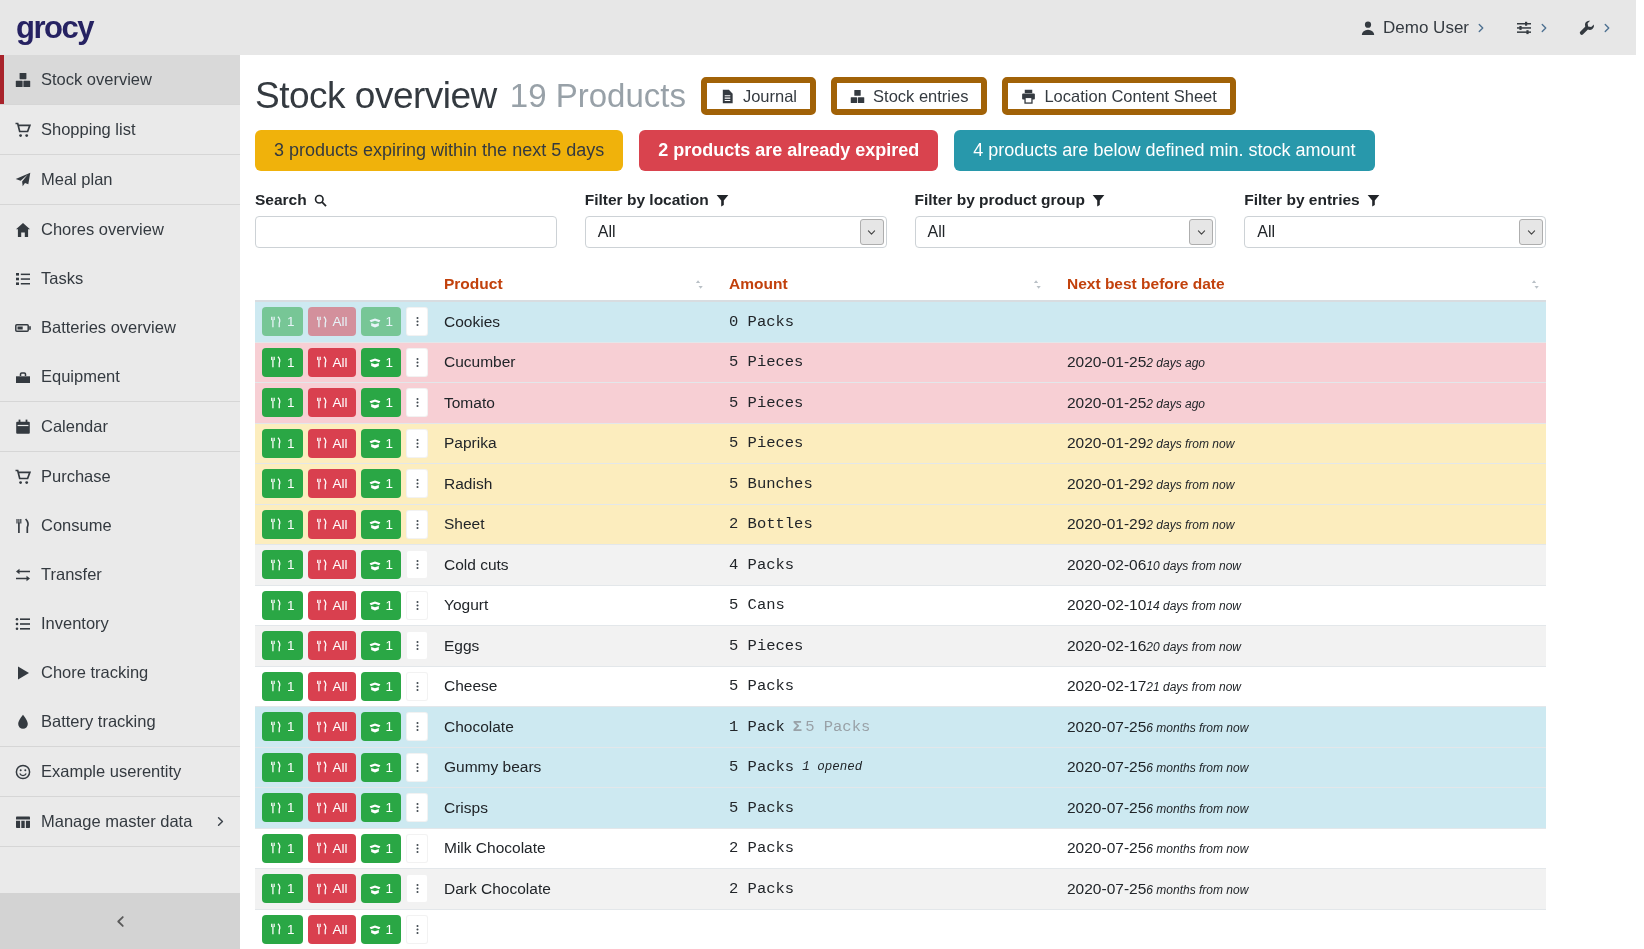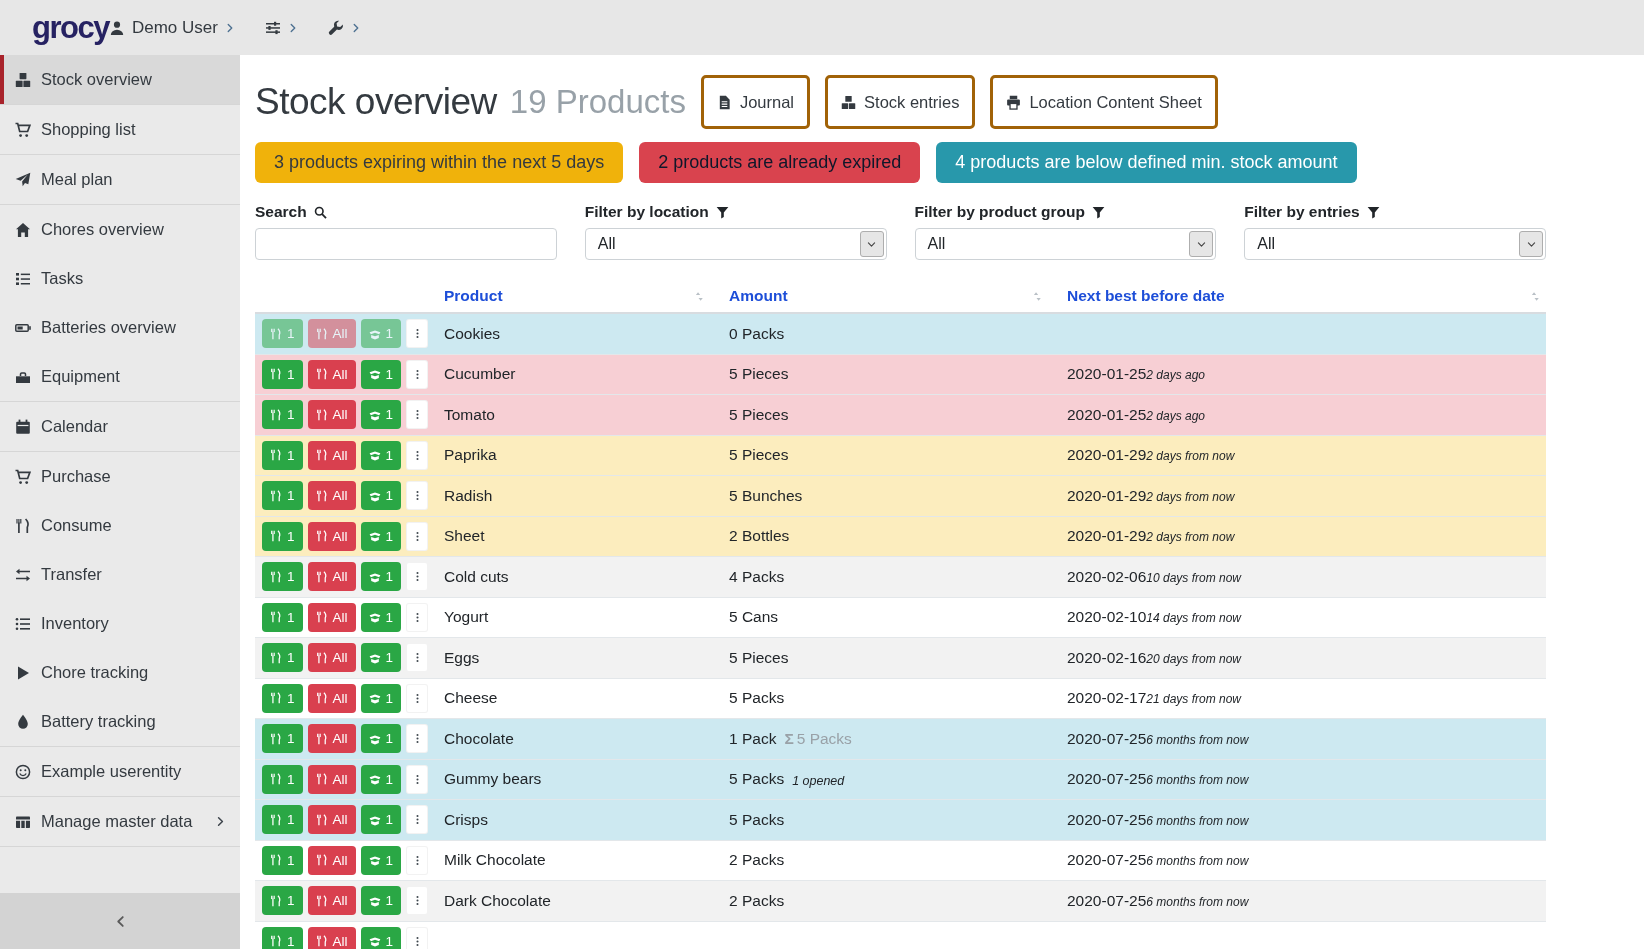--- a/index.html
+++ b/index.html
@@ -2,22 +2,22 @@
 <html><head>
 <meta charset="utf-8">
 <style>
   * { margin:0; padding:0; box-sizing:border-box; }
   html,body { width:1644px; height:949px; overflow:hidden; }
   body { font-family:"Liberation Sans", sans-serif; background:#fff; color:#212529; }
   [data-icon]{ display:inline-flex; align-items:center; justify-content:center; }
   .ic{ width:14px; height:14px; flex:none; }
 
   
-  .navbar{ position:absolute; top:0; left:0; right:0; height:55px; background:#e7e7e7;
-           display:flex; align-items:center; padding:0 24px 0 32px; z-index:5; }
+  .navbar{ position:absolute; top:0; left:0; right:8px; height:55px; background:#e7e7e7;
+           display:flex; align-items:center; justify-content:space-between; padding:0 24px 0 16px; z-index:5; }
   .logo{ font-size:31px; font-weight:bold; color:#262262; letter-spacing:-1.5px; cursor:pointer; }
   .nav-right{ display:flex; align-items:center; gap:30px; }
   .nav-item{ display:flex; align-items:center; gap:7px; font-size:17px; color:#343a40; cursor:pointer; }
   .nav-item .ic{ width:16px; height:16px; }
   .nav-chev .ic{ width:10px; height:10px; color:#4e7191; }
 
   
   .sidebar{ position:absolute; top:55px; left:0; width:240px; bottom:0; background:#eaeaea;
             display:flex; flex-direction:column; overflow:hidden; z-index:4; }
   .side-group{ border-bottom:1px solid #d6d6d6; }
@@ -32,69 +32,69 @@
   .side-collapse .ic{ width:13px; height:13px; }
 
   
   .main{ position:absolute; top:55px; left:240px; right:0; bottom:0; background:#fff;
          padding:20px 98px 0 15px; overflow:hidden; }
   .page-head{ display:flex; align-items:center; }
   .page-title{ font-size:37px; color:#343a40; letter-spacing:-0.5px; }
   .page-sub{ font-size:33px; color:#98a1a8; margin-left:13px; }
   .head-buttons{ margin-left:15px; display:flex; gap:15px; }
   .btn-outline{ display:inline-flex; align-items:center; gap:8px; background:#fff; cursor:pointer;
-                border:3px solid #a16207; border-radius:5px; padding:0 13px; height:54px;
+                border:6px solid #a16207; border-radius:5px; padding:0 13px; height:38px;
                 font-size:16.5px; color:#343a40; font-family:inherit; }
   .btn-outline .ic{ width:15px; height:15px; }
 
   .alerts{ display:flex; gap:16px; margin-top:13px; }
   .alert{ height:41px; display:flex; align-items:center; padding:12px 19px; border-radius:6px;
           font-size:18px; cursor:pointer; white-space:nowrap; }
   .alert-yellow{ background:#f0b20b; color:#343a40; }
-  .alert-red{ background:#d9434e; color:#0f172a; }
+  .alert-red{ background:#d9434e; color:#ffffff;font-weight:bold; }
   .alert-teal{ background:#2898ab; color:#fff; }
 
   .filters{ display:flex; gap:28px; margin-top:20px; }
   .filter{ flex:1; min-width:0; }
   .filter-label{ display:flex; align-items:center; gap:7px; font-size:15.5px; color:#212529; margin-bottom:7px; font-weight:bold; }
   .filter-label .ic{ width:13px; height:13px; }
   .input{ width:100%; height:32px; border:1px solid #cdd2d6; border-radius:4px; font:inherit;
           font-size:16px; padding:0 10px; outline:none; }
   .select{ position:relative; height:32px; border:1px solid #cdd2d6; border-radius:4px; background:#fff;
            font-size:16px; color:#212529; display:flex; align-items:center; padding:0 34px 0 12px; cursor:pointer; }
   .sel-dd{ position:absolute; top:2px; right:2px; bottom:2px; width:24px; background:#e6e6e6;
            border:1px solid #aeaeae; border-radius:3px; display:flex; align-items:center;
            justify-content:center; color:#444; }
   .sel-dd .ic{ width:9px; height:9px; }
 
   
   .table{ margin-top:20px; }
   .thead{ display:flex; align-items:center; height:34px; border-bottom:2px solid #d8dce0;
-          font-weight:bold; font-size:15.5px; color:#1d4ed8; }
+          font-weight:bold; font-size:15.5px; color:#c2410c; }
   .th{ display:flex; align-items:center; justify-content:space-between; cursor:pointer; }
   .c0{ width:180px; }
   .c1{ width:285px; padding:0 14px 0 9px; }
   .c2{ width:338px; padding:0 14px 0 9px; }
   .c3{ flex:1; padding:0 4px 0 9px; }
   .sort .ic{ width:13px; height:13px; color:#b9c0c6; }
   .row{ display:flex; align-items:center; height:40.5px; border-bottom:1px solid #e3e7ea;
         font-size:15.5px; color:#212529; }
   .st-blue{ background:#cde9f1; } .st-red{ background:#f7cfd4; }
   .st-yellow{ background:#fcedbe; } .st-stripe{ background:#f2f2f2; }
   .cell-actions{ width:180px; display:flex; gap:5px; padding-left:7px; align-items:center; }
   .btn-act{ display:inline-flex; align-items:center; gap:5px; height:29px; border:none; cursor:pointer;
             border-radius:4px; color:#fff; font-size:13.5px; padding:0 8px; font-family:inherit; }
   .btn-act .ic{ width:12px; height:12px; }
   .btn-green{ background:#2aa745; } .btn-red{ background:#d9404f; }
   .faded{ opacity:0.52; }
   .btn-more{ width:22px; height:29px; background:#fff; border:1px solid rgba(0,0,0,0.05); cursor:pointer;
              border-radius:3px; color:#3f474e; display:inline-flex; align-items:center; justify-content:center; }
   .btn-more .ic{ width:11px; height:11px; }
   .cell-product{ width:285px; padding-left:9px; white-space:nowrap; overflow:hidden; }
-  .cell-amount{ width:338px; padding-left:9px; display:flex; align-items:flex-end; gap:8px; }
+  .cell-amount{ width:338px; padding-left:9px; display:flex; align-items:center; gap:8px;font-family:Liberation Mono, monospace; }
   .agg{ color:#99a1a7; } .agg .sigma{ font-weight:bold; margin-right:3px; }
   .opened-note{ font-style:italic; font-size:12.5px; }
   .cell-date{ flex:1; padding-left:9px; display:flex; align-items:baseline; gap:0; }
   .date-note{ font-style:italic; font-size:12px; }
 </style>
 </head>
 <body>
 
 <div class="navbar">
   <div class="logo">grocy</div>

